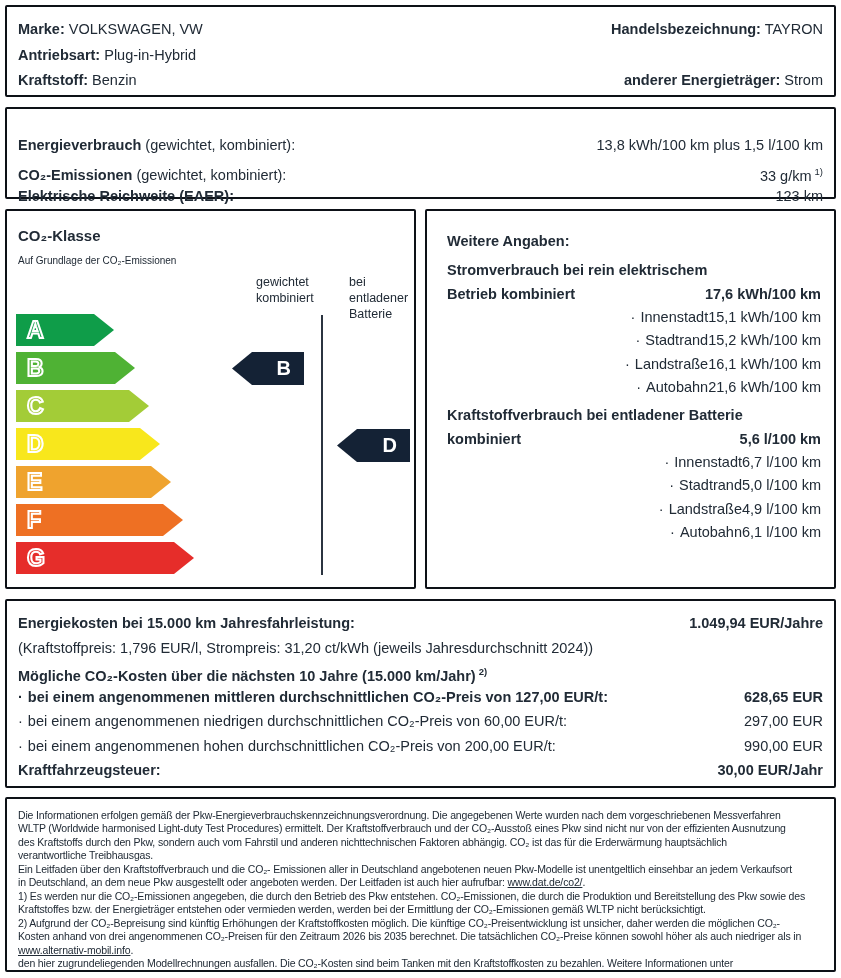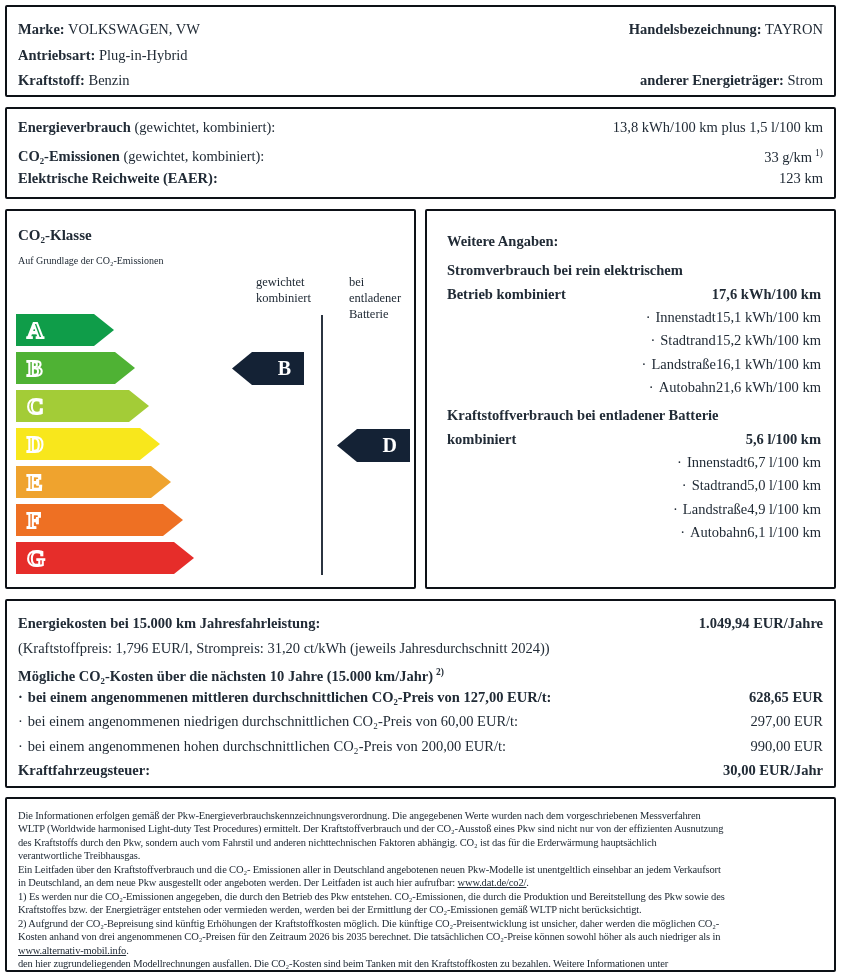--- a/index.html
+++ b/index.html
@@ -1,22 +1,22 @@
 <!DOCTYPE html>
 <html lang="de"><head>
 <meta charset="utf-8">
 <style>
   html,body{margin:0;padding:0;background:#ffffff;}
   .page{position:relative;width:841px;height:978px;background:#fff;
-        font-family:Liberation Serif, serif;color:#212b36;font-size:14.5px;}
+        font-family:Liberation Sans, sans-serif;color:#212b36;font-size:14.5px;}
   .box{position:absolute;border:2px solid #0d1117;border-radius:2px;background:#fff;box-sizing:border-box;}
 
   
   #box-vehicle{left:5px;top:5px;width:831px;height:92px;padding:10px 11px 0 11px;}
-  #box-consumption{left:5px;top:107px;width:831px;height:92px;padding:6px 11px 0 11px;}
+  #box-consumption{left:5px;top:107px;width:831px;height:92px;padding:24px 11px 0 11px;}
   .row{display:flex;justify-content:space-between;align-items:baseline;line-height:25.5px;height:25.5px;}
   .lbl{font-weight:700;}
   .val{font-weight:400;}
   sup.fn{font-size:9.5px;vertical-align:super;margin-left:3px;}
 
   
   #box-co2class{left:5px;top:209px;width:411px;height:380px;}
   .co2-title{position:absolute;left:11px;top:16px;font-size:15px;font-weight:700;}
   .co2-subtitle{position:absolute;left:11px;top:44px;font-size:10px;}
   .col-header{position:absolute;top:63px;font-size:12.5px;line-height:16px;white-space:pre-line;margin-left:24px;}

